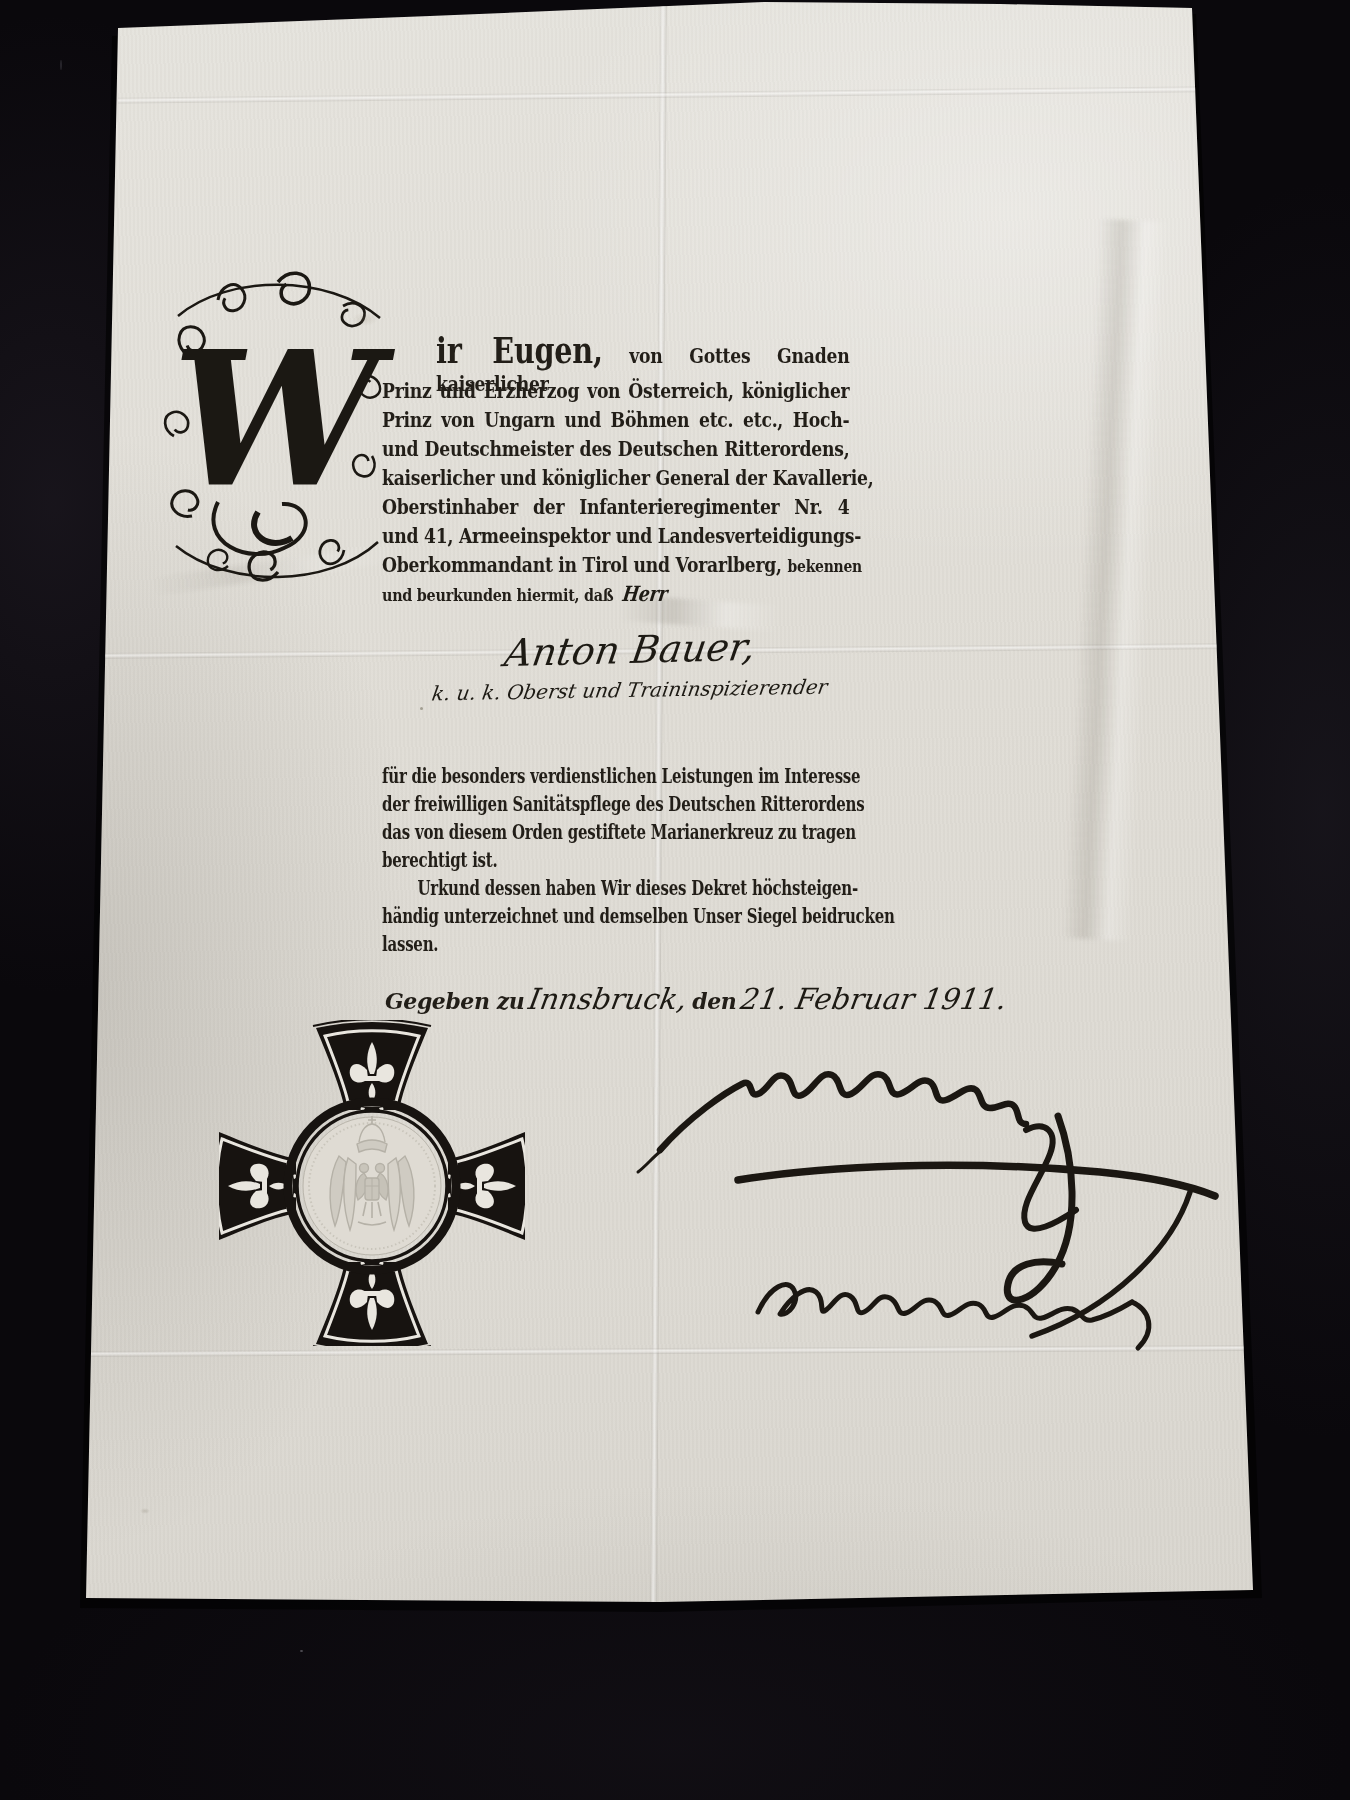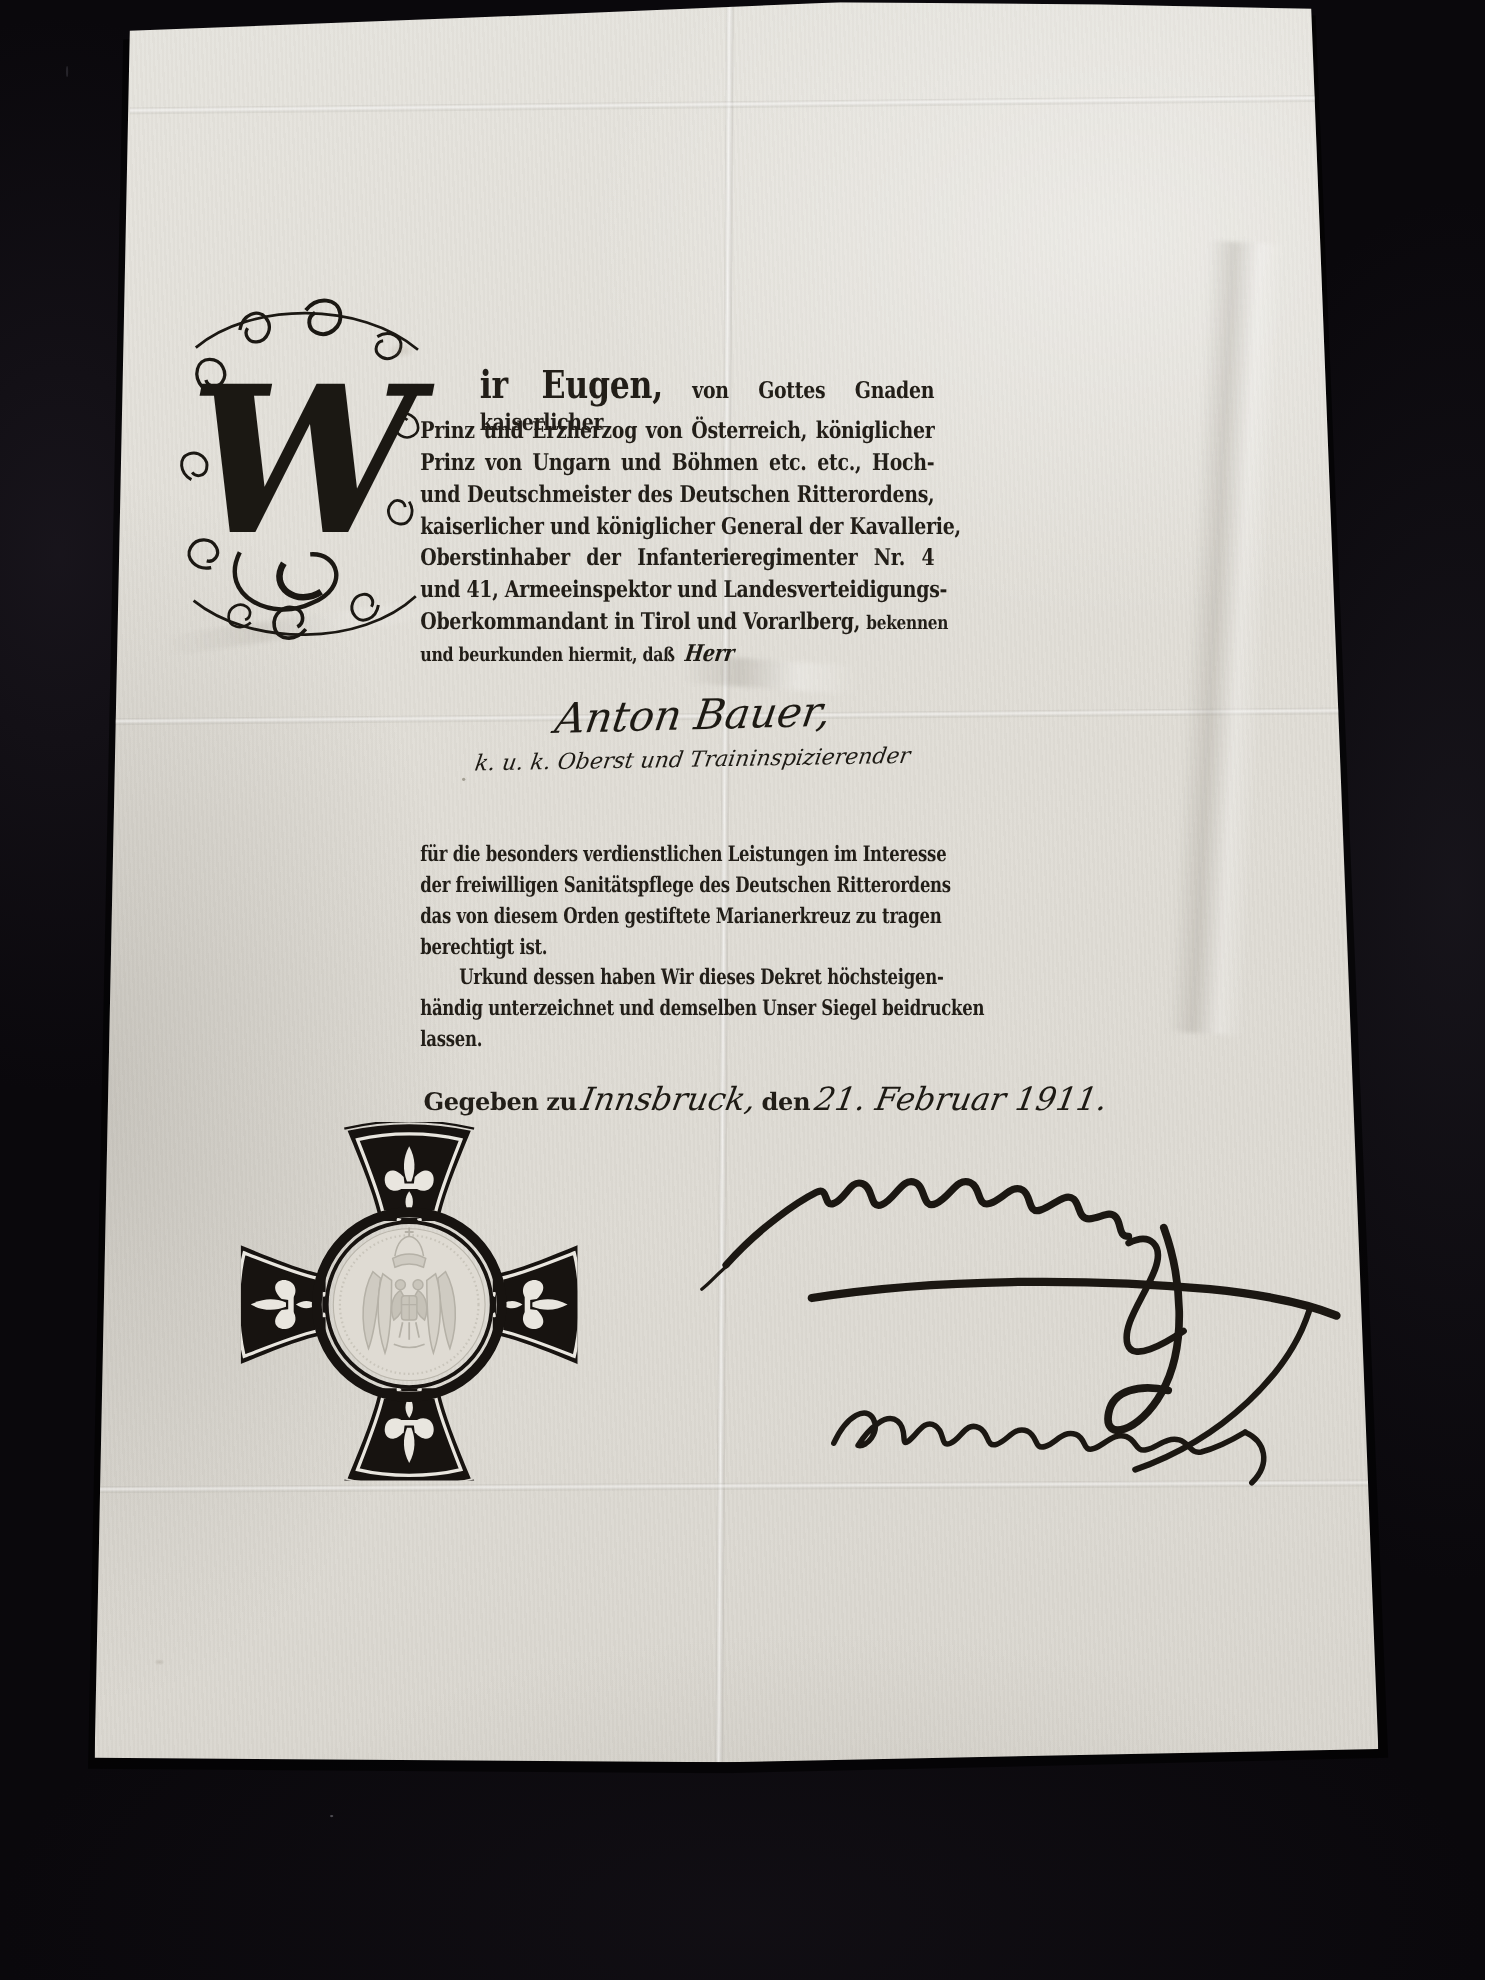--- a/index.html
+++ b/index.html
@@ -48,21 +48,21 @@
   .body-block{position:absolute;left:382px;top:763px;width:600px;transform:scaleX(.77);transform-origin:0 0;}
   .body-line{height:28px;font-size:19.5px;line-height:28px;text-align:justify;text-align-last:justify;white-space:nowrap;}
   .body-left{text-align:left;text-align-last:left;}
   .indent{text-indent:46px;}
 
   .hand{font-style:italic;color:#1d1a14;}
   .hand-inline{display:inline-block;transform:skewX(-10deg);}
   .name-line{position:absolute;left:470px;top:628px;width:320px;text-align:center;font-size:38px;transform:rotate(-1.5deg);}
   .title-line{position:absolute;left:430px;top:678px;width:400px;text-align:center;font-size:20px;transform:rotate(-1deg);}
   .dateline{position:absolute;left:385px;top:982px;width:500px;white-space:nowrap;}
-  .dateline .fraktur{font-size:22px;}
+  .dateline .fraktur{font-size:22px;font-style:italic;}
   .dateline .hand{font-size:29px;}
 
   .seal{position:absolute;left:219px;top:1020px;}
   .initial{position:absolute;left:158px;top:266px;}
   .signature{position:absolute;left:630px;top:1020px;}
 </style>
 </head>
 <body>
 
 <div id="stage">

